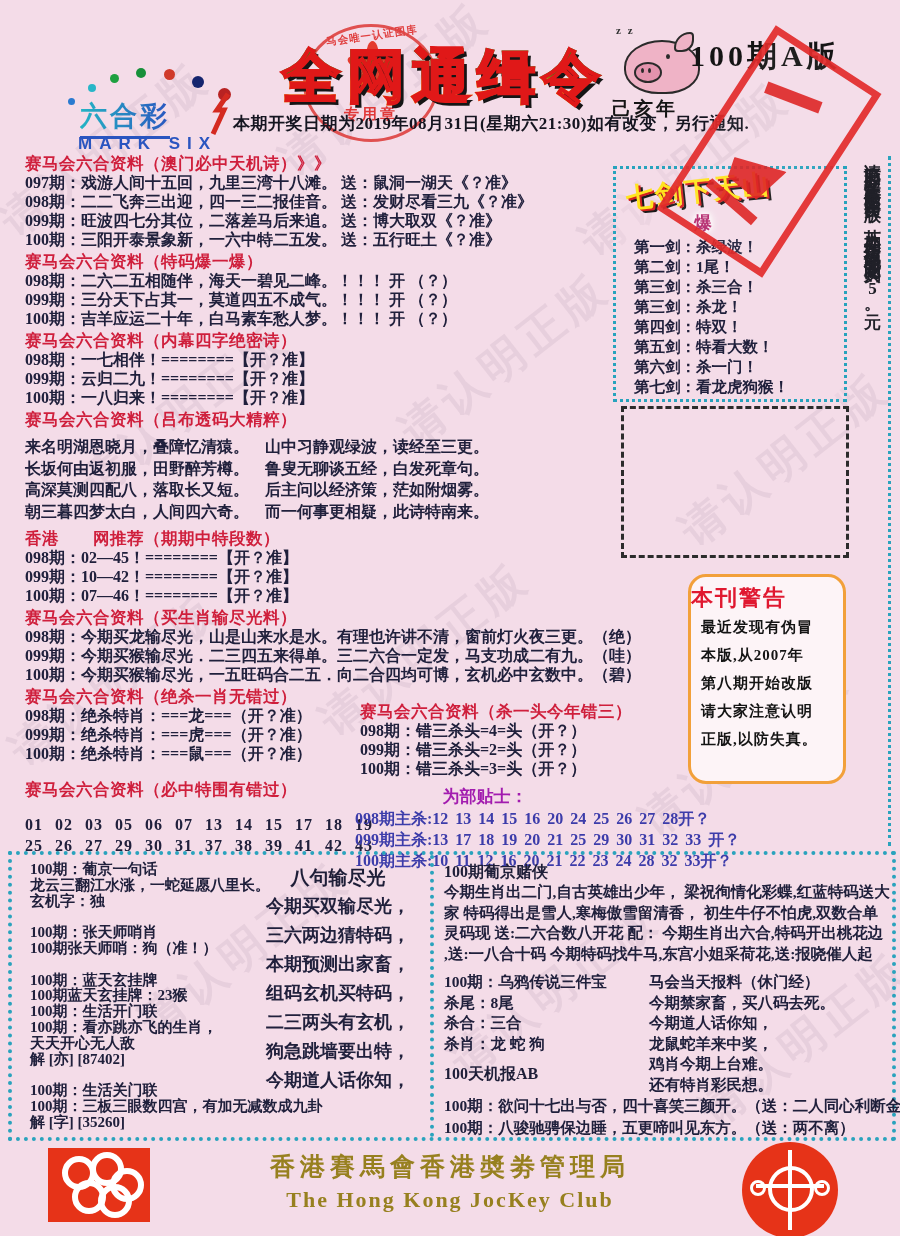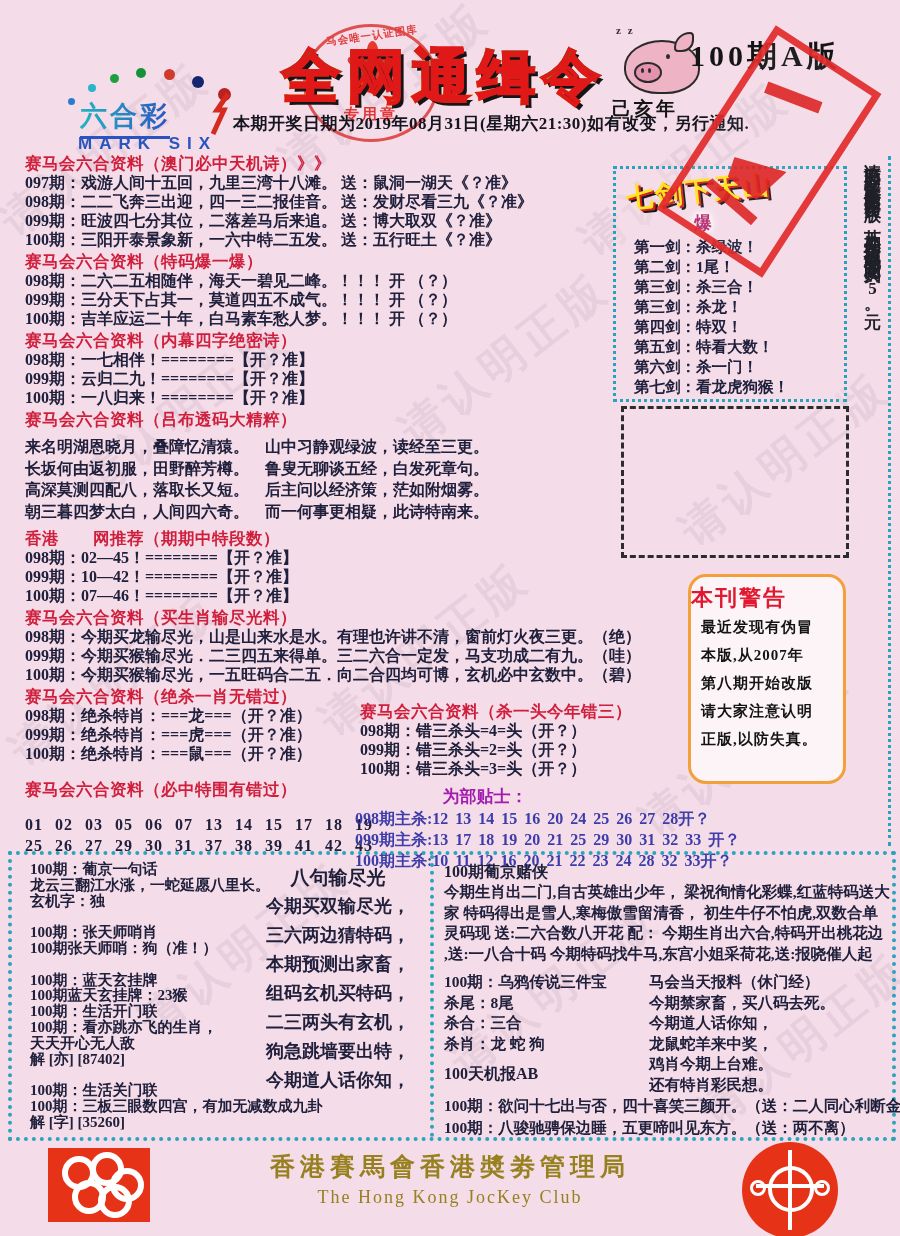--- a/index.html
+++ b/index.html
@@ -99,21 +99,21 @@
   .ab{margin-top:10px;}
   .lastlines .ln{line-height:21.5px;white-space:nowrap;}
   
   .f-logo-l{left:48px;top:1148px;width:102px;height:74px;background:#e63318;z-index:2;}
   .f-logo-l i{position:absolute;border:6px solid #fff;border-radius:50%;width:22px;height:22px;}
   .f-logo-l i:nth-child(1){left:14px;top:8px}.f-logo-l i:nth-child(2){left:42px;top:4px}
   .f-logo-l i:nth-child(3){left:62px;top:20px}.f-logo-l i:nth-child(4){left:24px;top:32px}
   .f-logo-l i:nth-child(5){left:50px;top:36px}
   .f-text{left:250px;top:1150px;width:400px;text-align:center;z-index:2;}
   .f-cn{font-size:25px;font-weight:bold;color:#97801f;letter-spacing:5px;}
-  .f-en{font-size:18px;font-weight:normal;color:#97801f;letter-spacing:2px;margin-top:4px;}
+  .f-en{font-size:22px;font-weight:bold;color:#97801f;letter-spacing:2px;margin-top:4px;}
   .f-logo-r{left:742px;top:1142px;width:96px;height:96px;background:#e63318;border-radius:50%;z-index:2;}
   .f-logo-r .ring{position:absolute;left:26px;top:24px;width:38px;height:38px;border:4px solid #fff;border-radius:50%;}
   .f-logo-r .pole{position:absolute;left:46px;top:8px;width:4px;height:80px;background:#fff;}
   .f-logo-r .barh{position:absolute;left:14px;top:42px;width:68px;height:4px;background:#fff;}
   .f-logo-r .d1,.f-logo-r .d2{position:absolute;top:38px;width:10px;height:10px;border:3px solid #fff;border-radius:50%;}
   .f-logo-r .d1{left:8px}.f-logo-r .d2{left:72px}
 </style>
 </head>
 <body>
 

